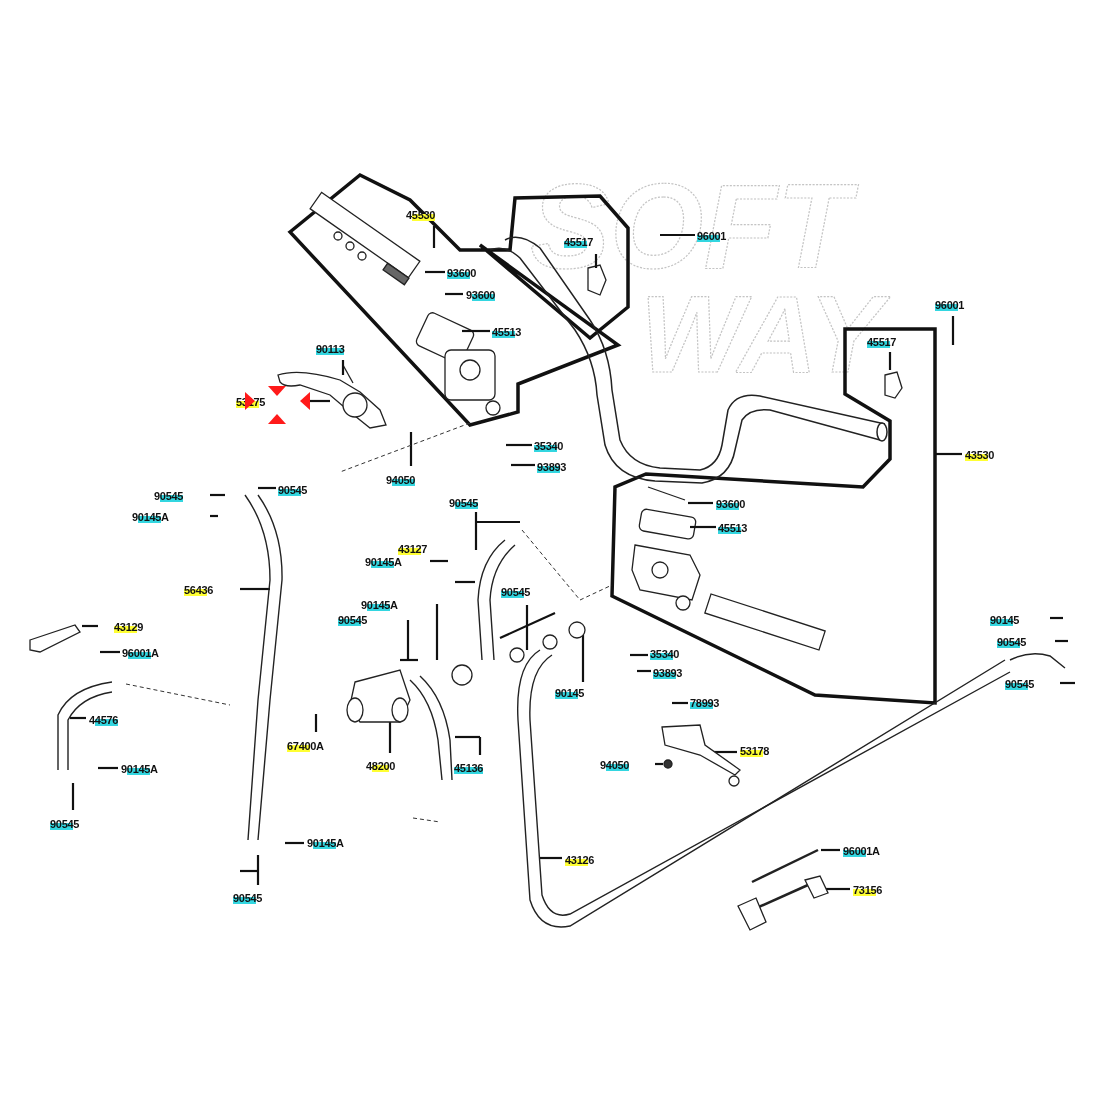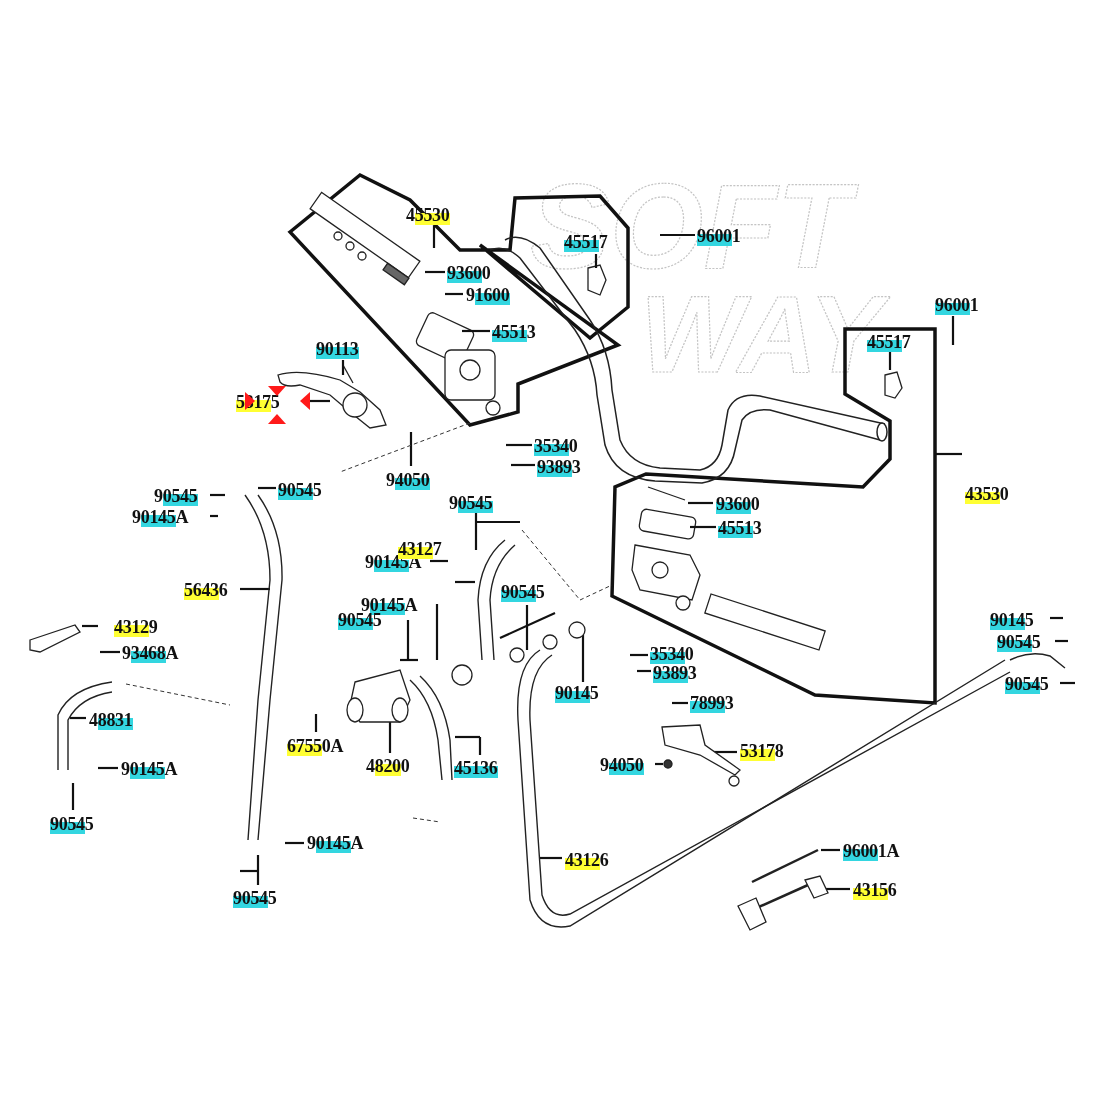--- a/index.html
+++ b/index.html
@@ -1,18 +1,18 @@
 <!DOCTYPE html>
 <html><head>
 <meta charset="utf-8">
 <style>
   html, body { margin:0; padding:0; background:#ffffff; }
   body { width:1100px; height:1100px; position:relative; overflow:hidden; font-family:"Liberation Sans", sans-serif; }
   #canvas { position:absolute; left:0; top:0; width:1100px; height:1100px; }
-  .lbl { position:absolute; font-family:Liberation Serif, serif; font-weight:bold; font-size:18px; line-height:18px; color:#111; white-space:nowrap; letter-spacing:-0.3px; }
+  .lbl { position:absolute; font-family:Liberation Sans, sans-serif; font-weight:bold; font-size:11px; line-height:18px; color:#111; white-space:nowrap; letter-spacing:-0.3px; }
   .lbl .hl { padding:0 0; }
   .hl-cyan { background:linear-gradient(to bottom, transparent 40%, #33d6e0 40%, #33d6e0 100%); }
   .hl-yellow { background:linear-gradient(to bottom, transparent 40%, #ffff33 40%, #ffff33 100%); }
 </style>
 </head>
 <body>
 
 <svg id="canvas" width="1100" height="1100" viewBox="0 0 1100 1100" xmlns="http://www.w3.org/2000/svg">
   <rect x="0" y="0" width="1100" height="1100" fill="#ffffff"></rect>
 
@@ -178,63 +178,63 @@
   <g fill="#fff" stroke="#222" stroke-width="1.3">
     <path d="M30 640 L75 625 L80 632 L40 652 L30 650 Z"></path>
   </g>
 </svg>
 
 <div id="labels">
     <div class="lbl" style="left: 406px; top: 206px;"><span>4</span><span class="hl hl-yellow">5530</span><span></span></div>
     <div class="lbl" style="left: 564px; top: 233px;"><span></span><span class="hl hl-cyan">4551</span><span>7</span></div>
     <div class="lbl" style="left: 697px; top: 227px;"><span></span><span class="hl hl-cyan">9600</span><span>1</span></div>
     <div class="lbl" style="left: 447px; top: 264px;"><span></span><span class="hl hl-cyan">9360</span><span>0</span></div>
-    <div class="lbl" style="left: 466px; top: 286px;"><span>9</span><span class="hl hl-cyan">1600</span><span></span></div>
+    <div class="lbl" style="left: 466px; top: 286px;"><span>9</span><span class="hl hl-cyan">3600</span><span></span></div>
     <div class="lbl" style="left: 492px; top: 323px;"><span></span><span class="hl hl-cyan">4551</span><span>3</span></div>
     <div class="lbl" style="left: 935px; top: 296px;"><span></span><span class="hl hl-cyan">9600</span><span>1</span></div>
     <div class="lbl" style="left: 867px; top: 333px;"><span></span><span class="hl hl-cyan">4551</span><span>7</span></div>
     <div class="lbl" style="left: 316px; top: 340px;"><span></span><span class="hl hl-cyan">90113</span><span></span></div>
     <div class="lbl" style="left: 236px; top: 393px;"><span></span><span class="hl hl-yellow">5317</span><span>5</span></div>
     <div class="lbl" style="left: 534px; top: 437px;"><span></span><span class="hl hl-cyan">3534</span><span>0</span></div>
     <div class="lbl" style="left: 537px; top: 458px;"><span></span><span class="hl hl-cyan">9389</span><span>3</span></div>
     <div class="lbl" style="left: 386px; top: 471px;"><span>9</span><span class="hl hl-cyan">4050</span><span></span></div>
-    <div class="lbl" style="left: 965px; top: 446px; margin-top: 39px;"><span></span><span class="hl hl-yellow">4353</span><span>0</span></div>
+    <div class="lbl" style="left: 965px; top: 446px;"><span></span><span class="hl hl-yellow">4353</span><span>0</span></div>
     <div class="lbl" style="left: 154px; top: 487px;"><span>9</span><span class="hl hl-cyan">0545</span><span></span></div>
     <div class="lbl" style="left: 278px; top: 481px;"><span></span><span class="hl hl-cyan">9054</span><span>5</span></div>
     <div class="lbl" style="left: 132px; top: 508px;"><span>9</span><span class="hl hl-cyan">0145</span><span>A</span></div>
     <div class="lbl" style="left: 449px; top: 494px;"><span>9</span><span class="hl hl-cyan">0545</span><span></span></div>
     <div class="lbl" style="left: 716px; top: 495px;"><span></span><span class="hl hl-cyan">9360</span><span>0</span></div>
     <div class="lbl" style="left: 718px; top: 519px;"><span></span><span class="hl hl-cyan">4551</span><span>3</span></div>
     <div class="lbl" style="left: 365px; top: 553px;"><span>9</span><span class="hl hl-cyan">0145</span><span>A</span></div>
     <div class="lbl" style="left: 398px; top: 540px;"><span></span><span class="hl hl-yellow">4312</span><span>7</span></div>
     <div class="lbl" style="left: 184px; top: 581px;"><span></span><span class="hl hl-yellow">5643</span><span>6</span></div>
     <div class="lbl" style="left: 501px; top: 583px;"><span></span><span class="hl hl-cyan">9054</span><span>5</span></div>
     <div class="lbl" style="left: 361px; top: 596px;"><span>9</span><span class="hl hl-cyan">0145</span><span>A</span></div>
     <div class="lbl" style="left: 338px; top: 611px;"><span></span><span class="hl hl-cyan">9054</span><span>5</span></div>
     <div class="lbl" style="left: 114px; top: 618px;"><span></span><span class="hl hl-yellow">4312</span><span>9</span></div>
-    <div class="lbl" style="left: 122px; top: 644px;"><span>9</span><span class="hl hl-cyan">3468</span><span>A</span></div>
+    <div class="lbl" style="left: 122px; top: 644px;"><span>9</span><span class="hl hl-cyan">6001</span><span>A</span></div>
     <div class="lbl" style="left: 650px; top: 645px;"><span></span><span class="hl hl-cyan">3534</span><span>0</span></div>
     <div class="lbl" style="left: 653px; top: 664px;"><span></span><span class="hl hl-cyan">9389</span><span>3</span></div>
     <div class="lbl" style="left: 555px; top: 684px;"><span></span><span class="hl hl-cyan">9014</span><span>5</span></div>
     <div class="lbl" style="left: 990px; top: 611px;"><span></span><span class="hl hl-cyan">9014</span><span>5</span></div>
     <div class="lbl" style="left: 997px; top: 633px;"><span></span><span class="hl hl-cyan">9054</span><span>5</span></div>
     <div class="lbl" style="left: 1005px; top: 675px;"><span></span><span class="hl hl-cyan">9054</span><span>5</span></div>
     <div class="lbl" style="left: 690px; top: 694px;"><span></span><span class="hl hl-cyan">7899</span><span>3</span></div>
-    <div class="lbl" style="left: 89px; top: 711px;"><span>4</span><span class="hl hl-cyan">8831</span><span></span></div>
-    <div class="lbl" style="left: 287px; top: 737px;"><span></span><span class="hl hl-yellow">6755</span><span>0A</span></div>
+    <div class="lbl" style="left: 89px; top: 711px;"><span>4</span><span class="hl hl-cyan">4576</span><span></span></div>
+    <div class="lbl" style="left: 287px; top: 737px;"><span></span><span class="hl hl-yellow">6740</span><span>0A</span></div>
     <div class="lbl" style="left: 740px; top: 742px;"><span></span><span class="hl hl-yellow">5317</span><span>8</span></div>
     <div class="lbl" style="left: 366px; top: 757px; text-align: right;"><span>4</span><span class="hl hl-yellow">820</span><span>0</span></div>
     <div class="lbl" style="left: 454px; top: 759px;"><span></span><span class="hl hl-cyan">45136</span><span></span></div>
     <div class="lbl" style="left: 121px; top: 760px;"><span>9</span><span class="hl hl-cyan">0145</span><span>A</span></div>
     <div class="lbl" style="left: 600px; top: 756px;"><span>9</span><span class="hl hl-cyan">4050</span><span></span></div>
     <div class="lbl" style="left: 50px; top: 815px;"><span></span><span class="hl hl-cyan">9054</span><span>5</span></div>
     <div class="lbl" style="left: 307px; top: 834px;"><span>9</span><span class="hl hl-cyan">0145</span><span>A</span></div>
     <div class="lbl" style="left: 843px; top: 842px;"><span></span><span class="hl hl-cyan">9600</span><span>1A</span></div>
     <div class="lbl" style="left: 565px; top: 851px;"><span></span><span class="hl hl-yellow">4312</span><span>6</span></div>
-    <div class="lbl" style="left: 853px; top: 881px;"><span></span><span class="hl hl-yellow">4315</span><span>6</span></div>
+    <div class="lbl" style="left: 853px; top: 881px;"><span></span><span class="hl hl-yellow">7315</span><span>6</span></div>
     <div class="lbl" style="left: 233px; top: 889px;"><span></span><span class="hl hl-cyan">9054</span><span>5</span></div>
   </div>
 
 <svg id="sel-marker" style="position:absolute;left:0;top:0" width="1100" height="1100" viewBox="0 0 1100 1100">
   <g fill="#ff1a1a">
     <polygon points="245,392 255,401 245,410"></polygon>
     <polygon points="310,392 300,401 310,410"></polygon>
     <polygon points="268,386 286,386 277,396"></polygon>
     <polygon points="268,424 286,424 277,414"></polygon>
   </g>

